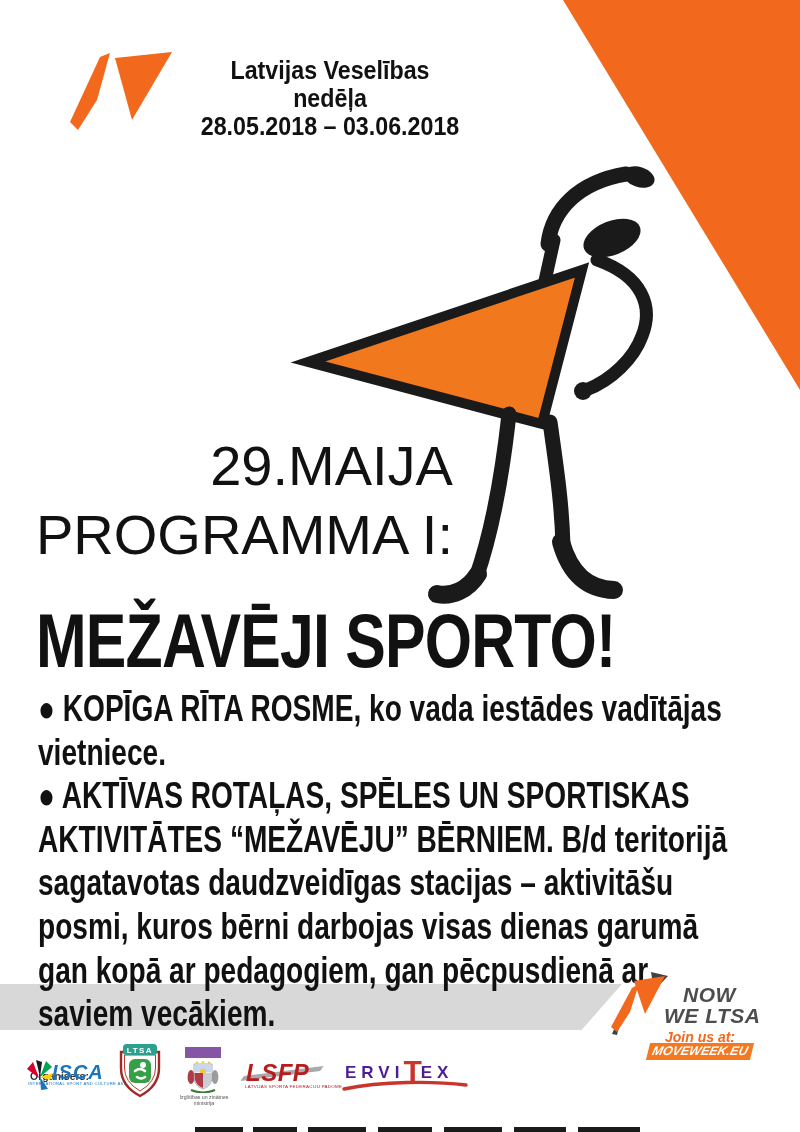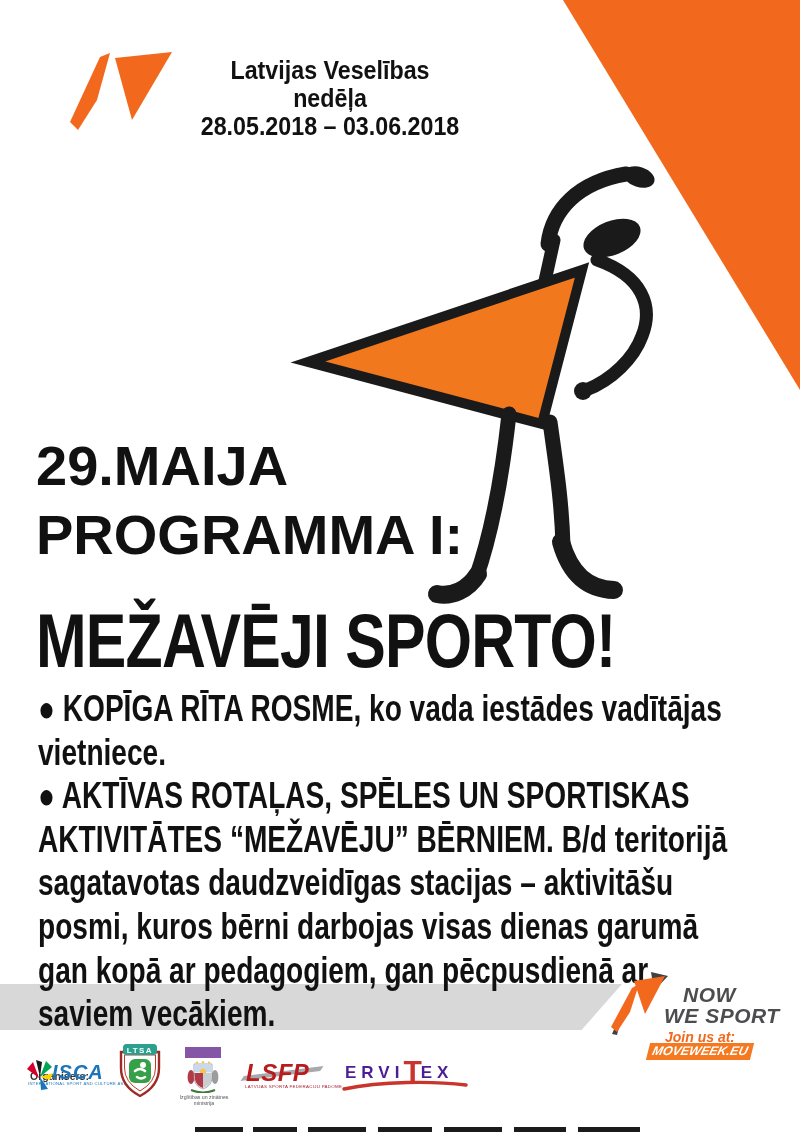--- a/index.html
+++ b/index.html
@@ -13,21 +13,21 @@
 
   
   .hdr-logo{left:62px;top:42px;}
   .hdr-text{left:180px;top:56px;width:300px;text-align:center;font-weight:700;
             font-size:25px;line-height:28px;transform:scaleX(.93);}
 
   
   .figure{left:290px;top:148px;z-index:3;}
 
   
-  .headline{left:36px;top:431px;font-weight:700;font-size:56px;line-height:69px;letter-spacing:0;z-index:2;}
+  .headline{left:36px;top:431px;font-weight:400;font-size:56px;line-height:69px;letter-spacing:0;z-index:2;text-align:right;}
   .headline-big{left:36px;top:597px;font-weight:700;font-size:76px;letter-spacing:-1px;
                 transform:scaleX(.8);transform-origin:left top;white-space:nowrap;z-index:2;}
 
   
   .bodytext{left:38px;top:687px;font-weight:700;font-size:36px;line-height:43.6px;
             transform:scaleX(.78);transform-origin:left top;white-space:nowrap;z-index:2;}
 
   
   .band{left:0;top:984px;width:622px;height:46px;background:#D8D8D8;
         clip-path:polygon(0 0,100% 0,93.5% 100%,0 100%);z-index:1;}
@@ -118,21 +118,21 @@
     <div>saviem vecākiem.</div>
   </div>
 
   <svg class="abs nwm-icon" width="66" height="64" viewBox="0 0 66 64">
     <polygon points="47,0 64,4 50,19" fill="#414042"></polygon>
     <polygon points="8,62 21,32 13,63" fill="#414042"></polygon>
     <polygon points="30,9 61,4 41,42" fill="#F2691E"></polygon>
     <polygon points="7,55 28,16 35,12 26,40 13,60" fill="#F2691E"></polygon>
   </svg>
   <div class="abs nwm-now">NOW</div>
-  <div class="abs nwm-wemove">WE SPORT</div>
+  <div class="abs nwm-wemove">WE LTSA</div>
   <div class="abs nwm-join">Join us at:</div>
   <div class="abs nwm-url">MOVEWEEK.EU</div>
 
   <div class="abs org-label">Organisers:</div>
 
   <svg class="abs isca-star" width="28" height="32" viewBox="0 0 28 32">
     <polygon points="13,19 1,10 7,3" fill="#D6002A"></polygon>
     <polygon points="14,18 10,1 16,3" fill="#1A1A1A"></polygon>
     <polygon points="14,18 20,2 26,8" fill="#00A651"></polygon>
     <polygon points="14,18 27,14 24,21" fill="#FFD200"></polygon>

